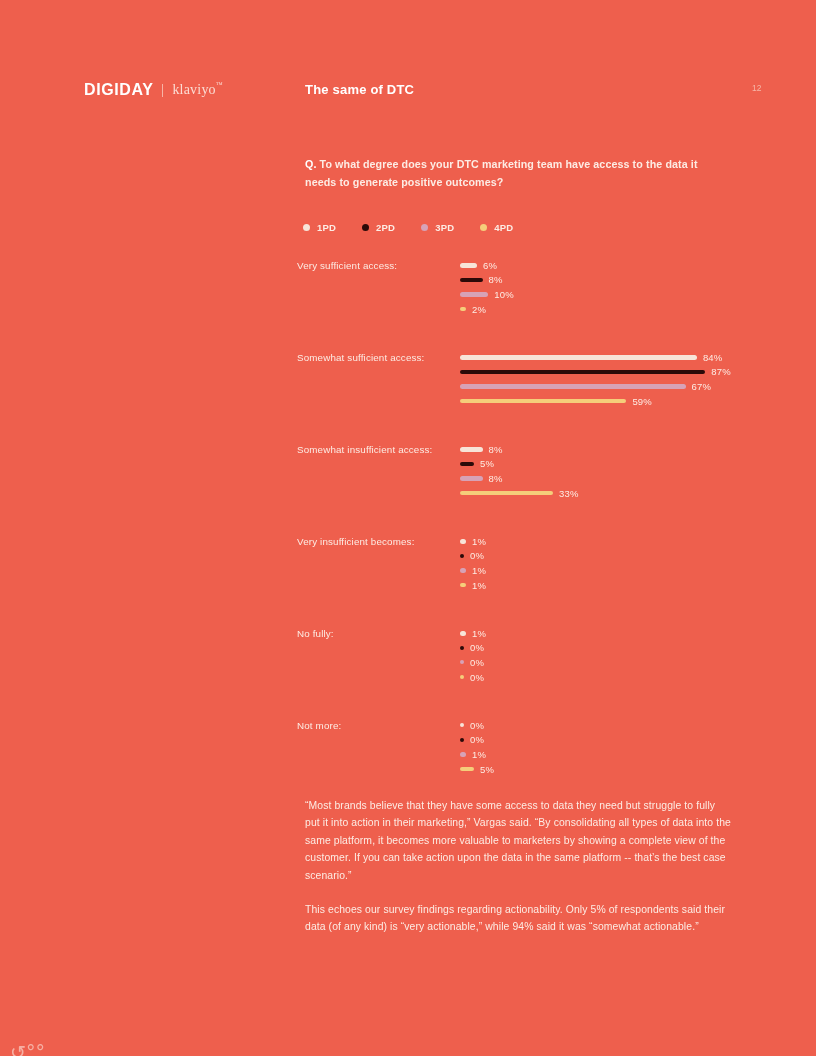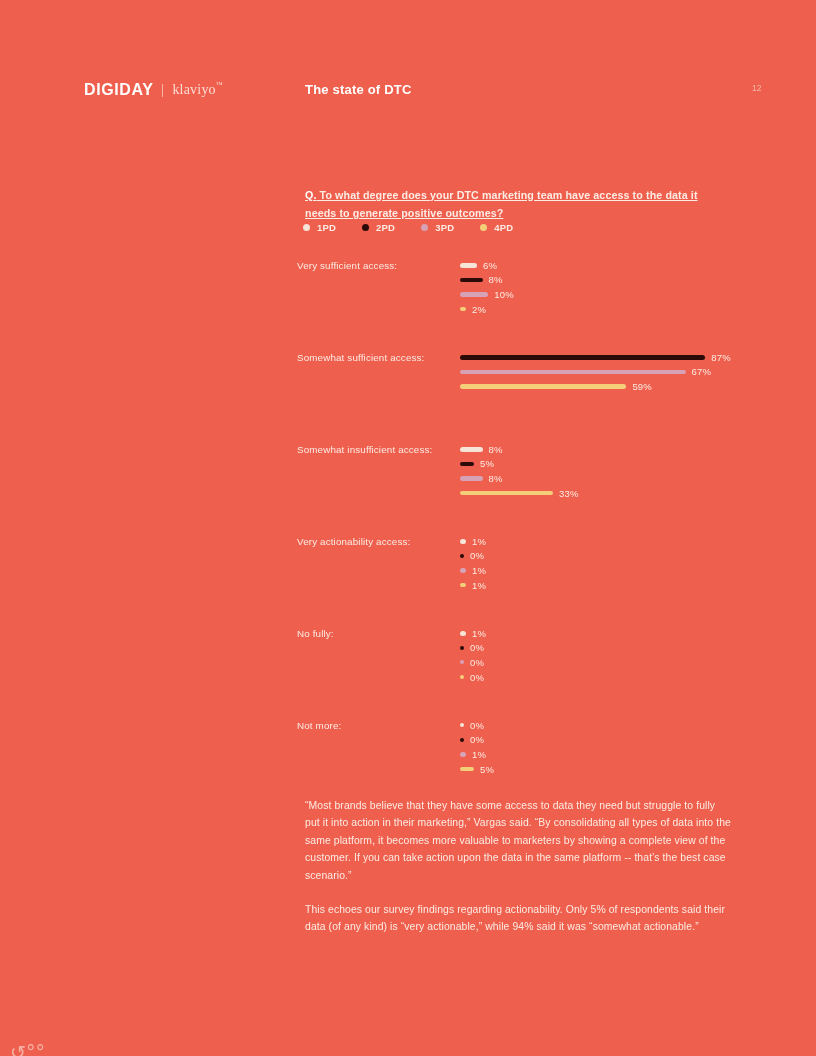--- a/index.html
+++ b/index.html
@@ -18,21 +18,21 @@
   .brandbar{position:absolute;left:84px;top:81px;display:flex;align-items:center;gap:9px;}
   .digiday{font-size:16px;font-weight:bold;letter-spacing:.6px;color:#ffffff;}
   .divider{width:1px;height:13px;background:#f9c9bd;opacity:.8;}
   .klaviyo{font-family:"Liberation Serif",serif;font-size:14px;color:#fbdcd3;letter-spacing:.2px;position:relative;}
   .klaviyo .tm{font-size:7px;vertical-align:super;position:relative;top:-1px;}
 
   .doc-title{position:absolute;left:305px;top:82px;font-size:13px;font-weight:bold;color:#ffffff;letter-spacing:.2px;}
   .page-num{position:absolute;left:720px;top:83px;font-size:8.5px;color:#f6b6a8;margin-left:32px;}
 
   
-  .question{position:absolute;left:305px;top:186px;width:426px;font-size:10.7px;line-height:18px;font-weight:bold;color:#fdece4;letter-spacing:.1px;text-decoration:underline;}
+  .question{position:absolute;left:305px;top:155px;width:426px;font-size:10.7px;line-height:18px;font-weight:bold;color:#fdece4;letter-spacing:.1px;}
   .question .q{color:#ffffff;}
 
   
   .legend{position:absolute;left:303px;top:222px;display:flex;}
   .legend-item{display:flex;align-items:center;margin-right:26px;}
   .legend-dot{width:7px;height:7px;border-radius:50%;margin-right:7px;}
   .legend-label{font-size:9.5px;font-weight:bold;color:#fdece4;letter-spacing:.2px;}
 
   
   .chart{position:absolute;left:297px;top:258px;width:440px;}
@@ -58,21 +58,21 @@
 <body>
 
 <div class="page">
 
   <div class="brandbar">
     <span class="digiday">DIGIDAY</span>
     <span class="divider"></span>
     <span class="klaviyo"><span>klaviyo</span><span class="tm">™</span></span>
   </div>
 
-  <div class="doc-title">The state of DTC</div>
+  <div class="doc-title">The same of DTC</div>
   <div class="page-num">12</div>
 
   <div class="question">
     <span class="q">Q.</span><span> To what degree does your DTC marketing team have access to the data it needs to generate positive outcomes?</span>
   </div>
 
   <div class="legend" id="legend">
       <div class="legend-item">
         <span class="legend-dot" style="background: rgb(247, 228, 216);"></span>
         <span class="legend-label">1PD</span>
@@ -110,20 +110,24 @@
           <div class="barrow">
             <div class="bar" style="width: 6px; background: rgb(245, 206, 122);"></div>
             <span class="barval">2%</span>
           </div>
         </div>
       </div>
       <div class="grp">
         <div class="grp-label">Somewhat sufficient access:</div>
         <div class="bars">
           <div class="barrow">
+            <div class="bar" style="width: 236.88px; background: rgb(247, 228, 216);"></div>
+            <span class="barval">84%</span>
+          </div>
+          <div class="barrow">
             <div class="bar" style="width: 245.34px; background: rgb(43, 10, 8);"></div>
             <span class="barval">87%</span>
           </div>
           <div class="barrow">
             <div class="bar" style="width: 225.6px; background: rgb(215, 162, 182);"></div>
             <span class="barval">67%</span>
           </div>
           <div class="barrow">
             <div class="bar" style="width: 166.38px; background: rgb(245, 206, 122);"></div>
             <span class="barval">59%</span>
@@ -145,21 +149,21 @@
             <div class="bar" style="width: 22.56px; background: rgb(215, 162, 182);"></div>
             <span class="barval">8%</span>
           </div>
           <div class="barrow">
             <div class="bar" style="width: 93.06px; background: rgb(245, 206, 122);"></div>
             <span class="barval">33%</span>
           </div>
         </div>
       </div>
       <div class="grp">
-        <div class="grp-label">Very actionability access:</div>
+        <div class="grp-label">Very insufficient becomes:</div>
         <div class="bars">
           <div class="barrow">
             <div class="bar" style="width: 6px; background: rgb(247, 228, 216);"></div>
             <span class="barval">1%</span>
           </div>
           <div class="barrow">
             <div class="bar dotzero" style="background: rgb(43, 10, 8);"></div>
             <span class="barval">0%</span>
           </div>
           <div class="barrow">

